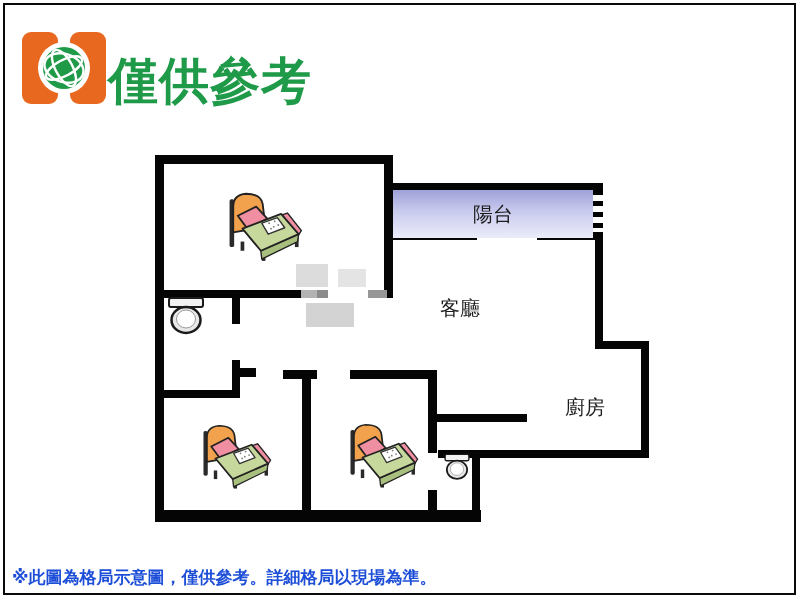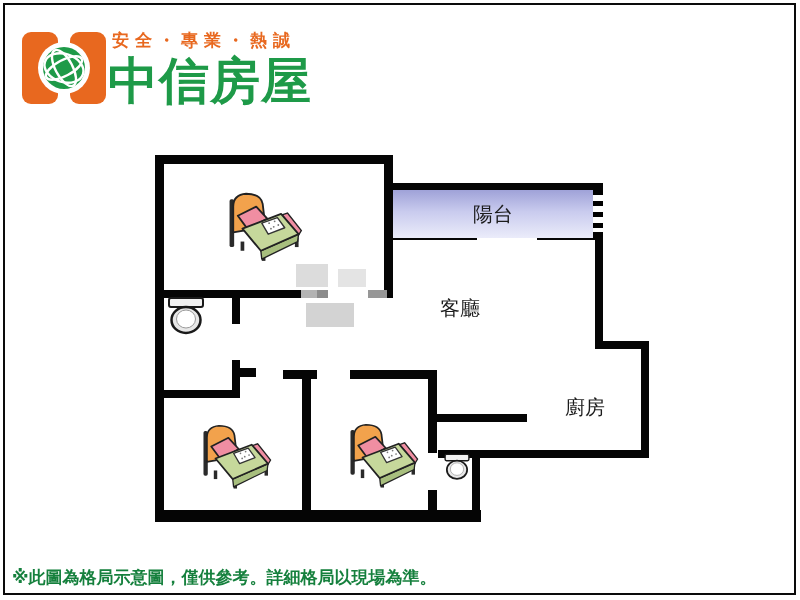--- a/index.html
+++ b/index.html
@@ -25,42 +25,41 @@
            display:flex;align-items:center;justify-content:center;}
   .hatch{position:absolute;left:593px;top:190px;width:10px;height:42px;
          background:repeating-linear-gradient(180deg,#000 0 5px,#fff 5px 11px);}
   .room-label{font-size:20px;color:#1c1c1c;white-space:nowrap;}
   .lbl-living{position:absolute;left:440px;top:295px;}
   .lbl-kitchen{position:absolute;left:565px;top:394px;text-align:right;}
 
   .wm{position:absolute;display:block;}
   .icon{position:absolute;}
 
-  .disclaimer{position:absolute;left:12px;top:566px;font-size:17px;font-weight:700;color:#15803d;
+  .disclaimer{position:absolute;left:12px;top:566px;font-size:17px;font-weight:700;color:#1d4ed8;
               white-space:nowrap;}
 </style>
 </head>
 <body>
 
 <div class="page">
   <div class="frame"></div>
 
   <svg class="logo" viewBox="0 0 88 76">
     <rect x="2" y="2" width="36" height="72" rx="9" fill="#E8681F"></rect>
     <rect x="50" y="2" width="36" height="72" rx="9" fill="#E8681F"></rect>
     <circle cx="44" cy="38" r="26" fill="#fff"></circle>
     <circle cx="44" cy="38" r="21" fill="#1E9A48"></circle>
     <g fill="none" stroke="#fff" stroke-width="2.4">
       <ellipse cx="44" cy="38" rx="20" ry="8" transform="rotate(-28 44 38)"></ellipse>
       <ellipse cx="44" cy="38" rx="20" ry="8.5" transform="rotate(62 44 38)"></ellipse>
       <ellipse cx="44" cy="38" rx="20" ry="14" transform="rotate(18 44 38)"></ellipse>
     </g>
   </svg>
-  <div class="slogan">安全・專業・熱誠</div>
-  <div class="brand">中信房屋</div>
+  <div class="brand">僅供參考</div>
 
   <div>
 
     <i class="w" style="left:155px;top:155px;width:238px;height:9px"></i>
     <i class="w" style="left:155px;top:155px;width:9px;height:367px"></i>
     <i class="w" style="left:384px;top:155px;width:9px;height:143px"></i>
     <i class="w" style="left:392px;top:183px;width:211px;height:7px"></i>
     <i class="w" style="left:392px;top:232px;width:85px;height:8px"></i>
     <i class="w" style="left:537px;top:232px;width:66px;height:8px"></i>
     <i class="w" style="left:595px;top:240px;width:8px;height:109px"></i>

